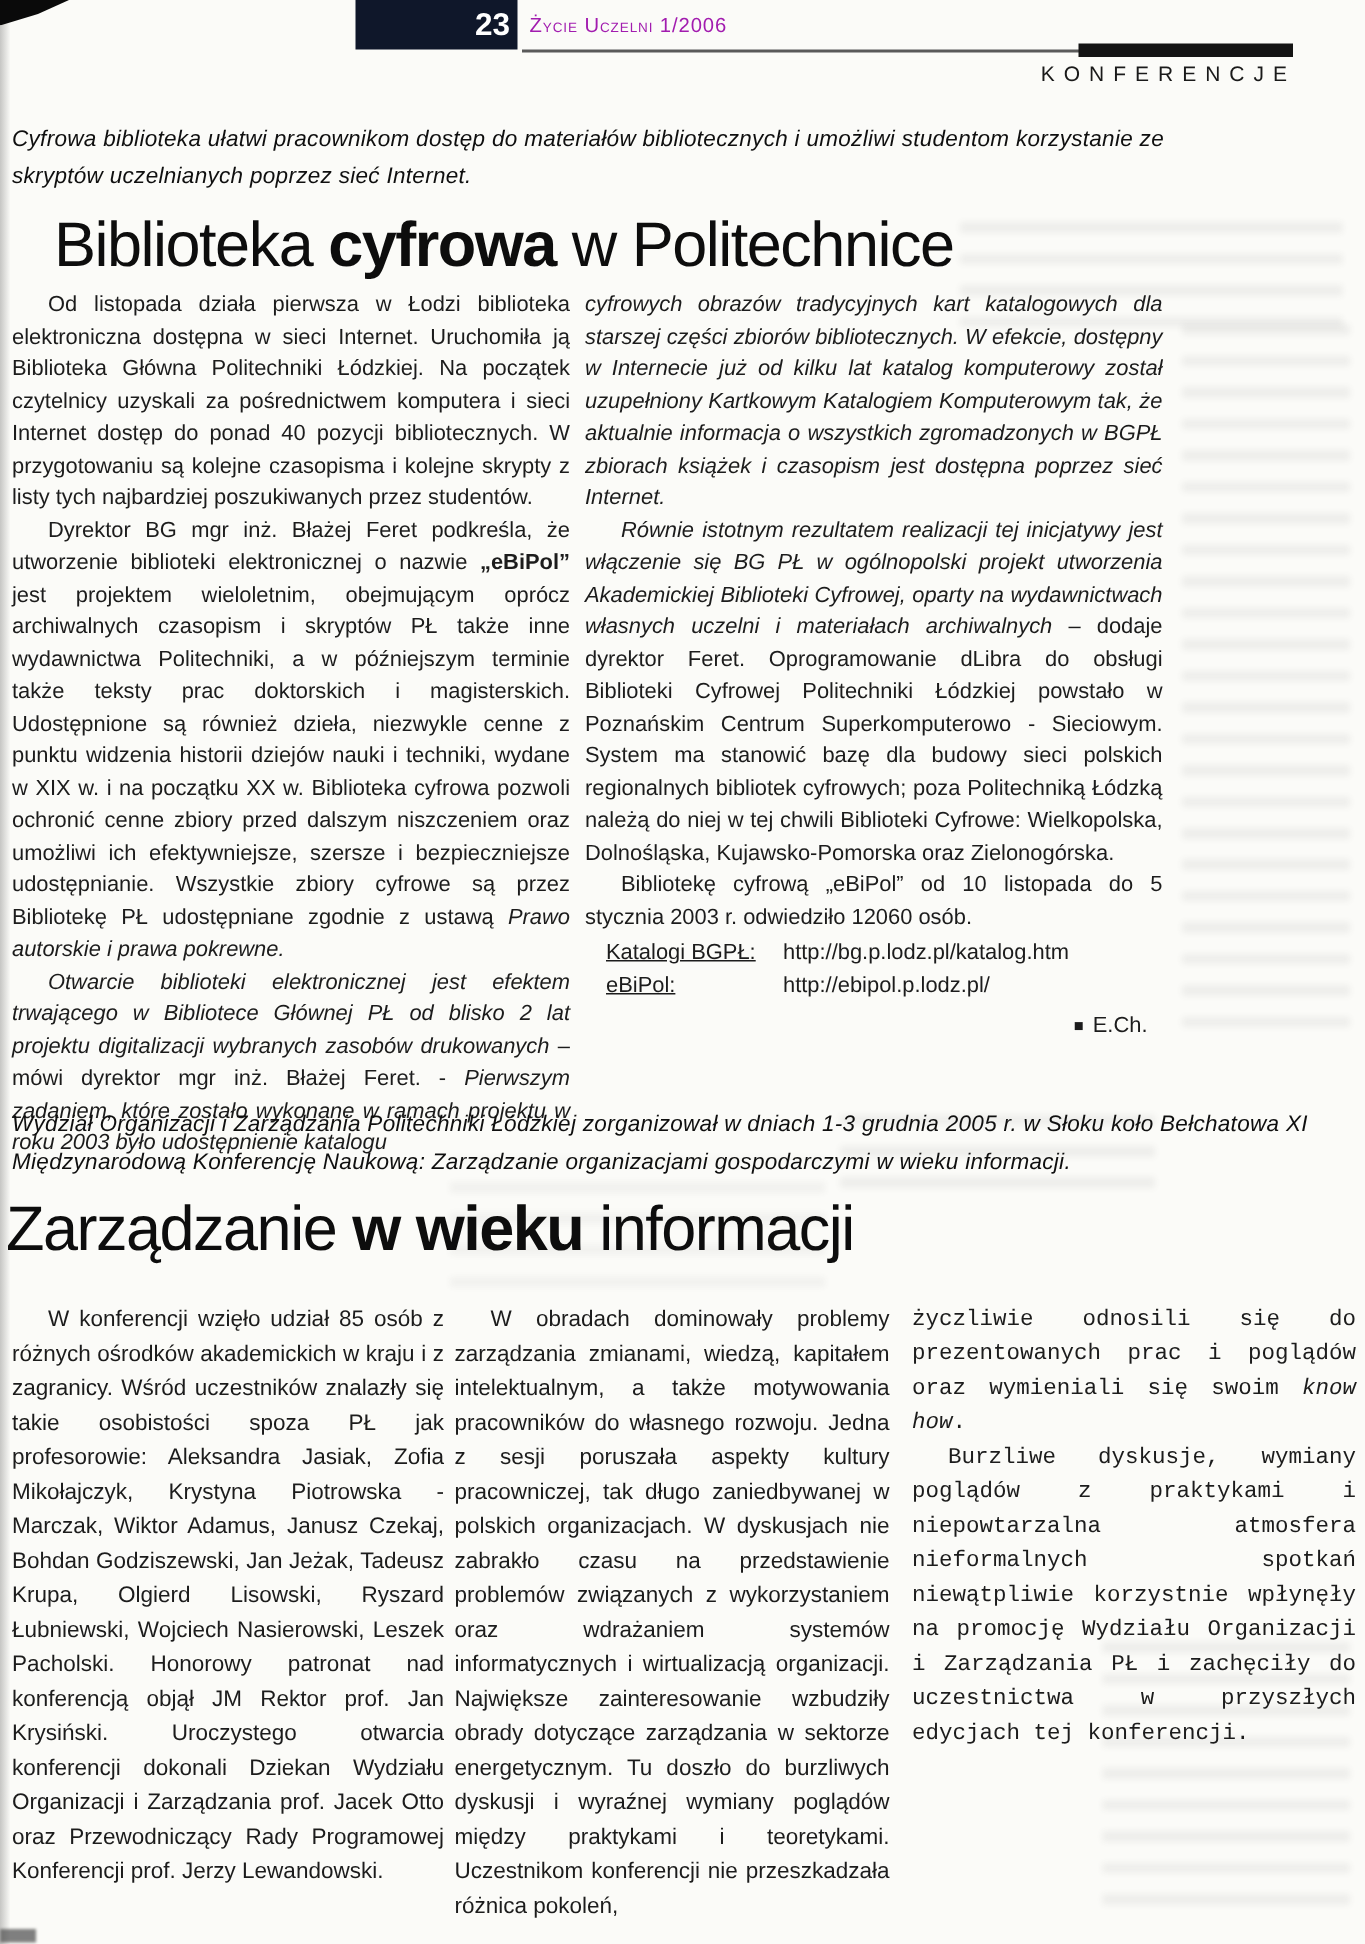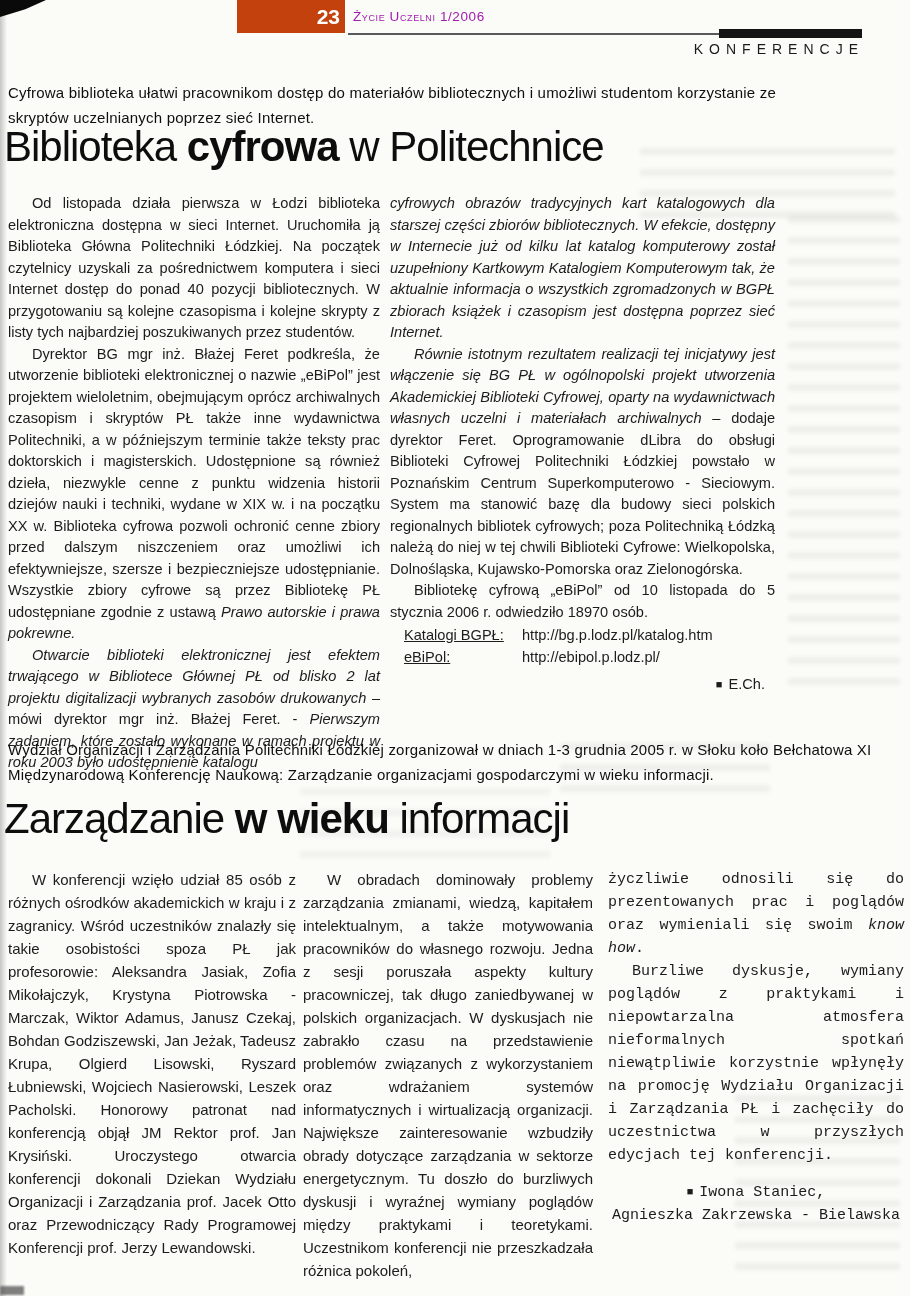--- a/index.html
+++ b/index.html
@@ -16,50 +16,50 @@
   .bottom-mark{position:absolute;left:0;top:1286px;width:24px;height:9px;background:#4c4c4c;
     filter:blur(1px);opacity:.7;}
   .ghost{position:absolute;opacity:.07;filter:blur(2px);pointer-events:none;
     background:repeating-linear-gradient(0deg,#4a4a4a 0px,#4a4a4a 7px,transparent 7px,transparent 21px);}
   .ghost-1{left:640px;top:148px;width:255px;height:70px;}
   .ghost-2{left:788px;top:215px;width:112px;height:470px;}
   .ghost-3{left:560px;top:742px;width:210px;height:50px;}
   .ghost-4{left:300px;top:772px;width:250px;height:86px;opacity:.05;}
   .ghost-5{left:735px;top:1085px;width:165px;height:185px;}
   
-  .pagenum-box{position:absolute;left:237px;top:0;width:108px;height:33px;background:#c2410c;
+  .pagenum-box{position:absolute;left:237px;top:0;width:108px;height:33px;background:#0f172a;
     display:flex;align-items:center;justify-content:flex-end;padding-right:5px;box-sizing:border-box;}
   .pagenum-box span{color:#fff;font-size:21px;font-weight:bold;}
   .journal{position:absolute;left:353px;top:9px;font-size:13.5px;color:#a21caf;
     font-variant:small-caps;letter-spacing:.6px;}
   .rule-thin{position:absolute;left:348px;top:33px;width:514px;height:2px;background:#5a5a5a;}
   .rule-thick{position:absolute;right:48px;top:29px;width:143px;height:9px;background:#141414;}
   .section{position:absolute;right:46px;top:41px;font-size:14px;letter-spacing:6px;color:#1a1a1a;}
   
-  .lead{position:absolute;font-size:15px;line-height:25px;color:#0f0f0f;margin:0;letter-spacing:.2px;}
+  .lead{position:absolute;font-size:15px;line-height:25px;color:#0f0f0f;margin:0;letter-spacing:.2px;font-style:italic;}
   .lead1{left:8px;top:80px;width:790px;}
   .lead2{left:8px;top:737px;width:884px;}
   .headline{position:absolute;margin:0;font-size:42px;font-weight:normal;letter-spacing:-1px;
     color:#0d0d0d;white-space:nowrap;line-height:1;}
   .headline .run-b{font-weight:bold;}
-  .hl1{left:4px;top:126px;}
+  .hl1{left:4px;top:142px;padding-left:32px;}
   .hl2{left:4px;top:798px;}
   
   .col{position:absolute;text-align:justify;}
   .a1{font-size:14.6px;line-height:21.5px;}
   .a2{font-size:15px;line-height:23px;}
   .a1col1{left:8px;top:193px;width:372px;}
   .a1col2{left:390px;top:193px;width:385px;}
   .a2col1{left:8px;top:868px;width:288px;}
   .a2col2{left:303px;top:868px;width:290px;}
   .a2col3{left:608px;top:868px;width:296px;font-family:Liberation Mono, monospace;}
   .col p{margin:0;}
   .indent{text-indent:24px;}
   .run-i{font-style:italic;}
-  .run-b{font-weight:normal;}
+  .run-b{font-weight:bold;}
   
   .links{margin-top:2px;padding-left:14px;}
   .link-row{display:flex;}
   .link-label{width:118px;text-decoration:underline;flex:0 0 auto;}
   .sig1{text-align:right;margin-top:6px;padding-right:10px;}
   .sig2{margin-top:14px;text-align:center;}
   .sq{font-size:11px;vertical-align:1px;margin-right:6px;}
 </style>
 </head>
 <body>
@@ -88,21 +88,21 @@
 
   <div class="col a1 a1col1">
     <p class="indent"><span>Od listopada działa pierwsza w Łodzi biblioteka elektroniczna dostępna w sieci Internet. Uruchomiła ją Biblioteka Główna Politechniki Łódzkiej. Na początek czytelnicy uzyskali za pośrednictwem komputera i sieci Internet dostęp do ponad 40 pozycji bibliotecznych. W przygotowaniu są kolejne czasopisma i kolejne skrypty z listy tych najbardziej poszukiwanych przez studentów.</span></p>
     <p class="indent"><span>Dyrektor BG mgr inż. Błażej Feret podkreśla, że utworzenie biblioteki elektronicznej o nazwie </span><span class="run-b">„eBiPol”</span><span> jest projektem wieloletnim, obejmującym oprócz archiwalnych czasopism i skryptów PŁ także inne wydawnictwa Politechniki, a w późniejszym terminie także teksty prac doktorskich i magisterskich. Udostępnione są również dzieła, niezwykle cenne z punktu widzenia historii dziejów nauki i techniki, wydane w XIX w. i na początku XX w. Biblioteka cyfrowa pozwoli ochronić cenne zbiory przed dalszym niszczeniem oraz umożliwi ich efektywniejsze, szersze i bezpieczniejsze udostępnianie. Wszystkie zbiory cyfrowe są przez Bibliotekę PŁ udostępniane zgodnie z ustawą </span><span class="run-i">Prawo autorskie i prawa pokrewne.</span></p>
     <p class="indent"><span class="run-i">Otwarcie biblioteki elektronicznej jest efektem trwającego w Bibliotece Głównej PŁ od blisko 2 lat projektu digitalizacji wybranych zasobów drukowanych</span><span> – mówi dyrektor mgr inż. Błażej Feret. - </span><span class="run-i">Pierwszym zadaniem, które zostało wykonane w ramach projektu w roku 2003 było udostępnienie katalogu</span></p>
   </div>
 
   <div class="col a1 a1col2">
     <p><span class="run-i">cyfrowych obrazów tradycyjnych kart katalogowych dla starszej części zbiorów bibliotecznych. W efekcie, dostępny w Internecie już od kilku lat katalog komputerowy został uzupełniony Kartkowym Katalogiem Komputerowym tak, że aktualnie informacja o wszystkich zgromadzonych w BGPŁ zbiorach książek i czasopism jest dostępna poprzez sieć Internet.</span></p>
     <p class="indent"><span class="run-i">Równie istotnym rezultatem realizacji tej inicjatywy jest włączenie się BG PŁ w ogólnopolski projekt utworzenia Akademickiej Biblioteki Cyfrowej, oparty na wydawnictwach własnych uczelni i materiałach archiwalnych</span><span> – dodaje dyrektor Feret. Oprogramowanie dLibra do obsługi Biblioteki Cyfrowej Politechniki Łódzkiej powstało w Poznańskim Centrum Superkomputerowo - Sieciowym. System ma stanowić bazę dla budowy sieci polskich regionalnych bibliotek cyfrowych; poza Politechniką Łódzką należą do niej w tej chwili Biblioteki Cyfrowe: Wielkopolska, Dolnośląska, Kujawsko-Pomorska oraz Zielonogórska.</span></p>
-    <p class="indent"><span>Bibliotekę cyfrową „eBiPol” od 10 listopada do 5 stycznia 2006 r. odwiedziło 18970 osób.</span></p>
+    <p class="indent"><span>Bibliotekę cyfrową „eBiPol” od 10 listopada do 5 stycznia 2003 r. odwiedziło 12060 osób.</span></p>
 
     <div class="links">
       <div class="link-row">
         <span class="link-label">Katalogi BGPŁ:</span>
         <span class="link-url">http://bg.p.lodz.pl/katalog.htm</span>
       </div>
       <div class="link-row">
         <span class="link-label">eBiPol:</span>
         <span class="link-url">http://ebipol.p.lodz.pl/</span>
       </div>
@@ -120,21 +120,15 @@
     <p class="indent"><span>W konferencji wzięło udział 85 osób z różnych ośrodków akademickich w kraju i z zagranicy. Wśród uczestników znalazły się takie osobistości spoza PŁ jak profesorowie: Aleksandra Jasiak, Zofia Mikołajczyk, Krystyna Piotrowska - Marczak, Wiktor Adamus, Janusz Czekaj, Bohdan Godziszewski, Jan Jeżak, Tadeusz Krupa, Olgierd Lisowski, Ryszard Łubniewski, Wojciech Nasierowski, Leszek Pacholski. Honorowy patronat nad konferencją objął JM Rektor prof. Jan Krysiński. Uroczystego otwarcia konferencji dokonali Dziekan Wydziału Organizacji i Zarządzania prof. Jacek Otto oraz Przewodniczący Rady Programowej Konferencji prof. Jerzy Lewandowski.</span></p>
   </div>
 
   <div class="col a2 a2col2">
     <p class="indent"><span>W obradach dominowały problemy zarządzania zmianami, wiedzą, kapitałem intelektualnym, a także motywowania pracowników do własnego rozwoju. Jedna z sesji poruszała aspekty kultury pracowniczej, tak długo zaniedbywanej w polskich organizacjach. W dyskusjach nie zabrakło czasu na przedstawienie problemów związanych z wykorzystaniem oraz wdrażaniem systemów informatycznych i wirtualizacją organizacji. Największe zainteresowanie wzbudziły obrady dotyczące zarządzania w sektorze energetycznym. Tu doszło do burzliwych dyskusji i wyraźnej wymiany poglądów między praktykami i teoretykami. Uczestnikom konferencji nie przeszkadzała różnica pokoleń,</span></p>
   </div>
 
   <div class="col a2 a2col3">
     <p><span>życzliwie odnosili się do prezentowanych prac i poglądów oraz wymieniali się swoim </span><span class="run-i">know how</span><span>.</span></p>
     <p class="indent"><span>Burzliwe dyskusje, wymiany poglądów z praktykami i niepowtarzalna atmosfera nieformalnych spotkań niewątpliwie korzystnie wpłynęły na promocję Wydziału Organizacji i Zarządzania PŁ i zachęciły do uczestnictwa w przyszłych edycjach tej konferencji.</span></p>
-    <div class="sig2">
-      <div>
-        <span class="sq">■</span><span>Iwona Staniec,</span>
-      </div>
-      <div>Agnieszka Zakrzewska - Bielawska</div>
-    </div>
   </div>
 
 </div>
 
 </body></html>

